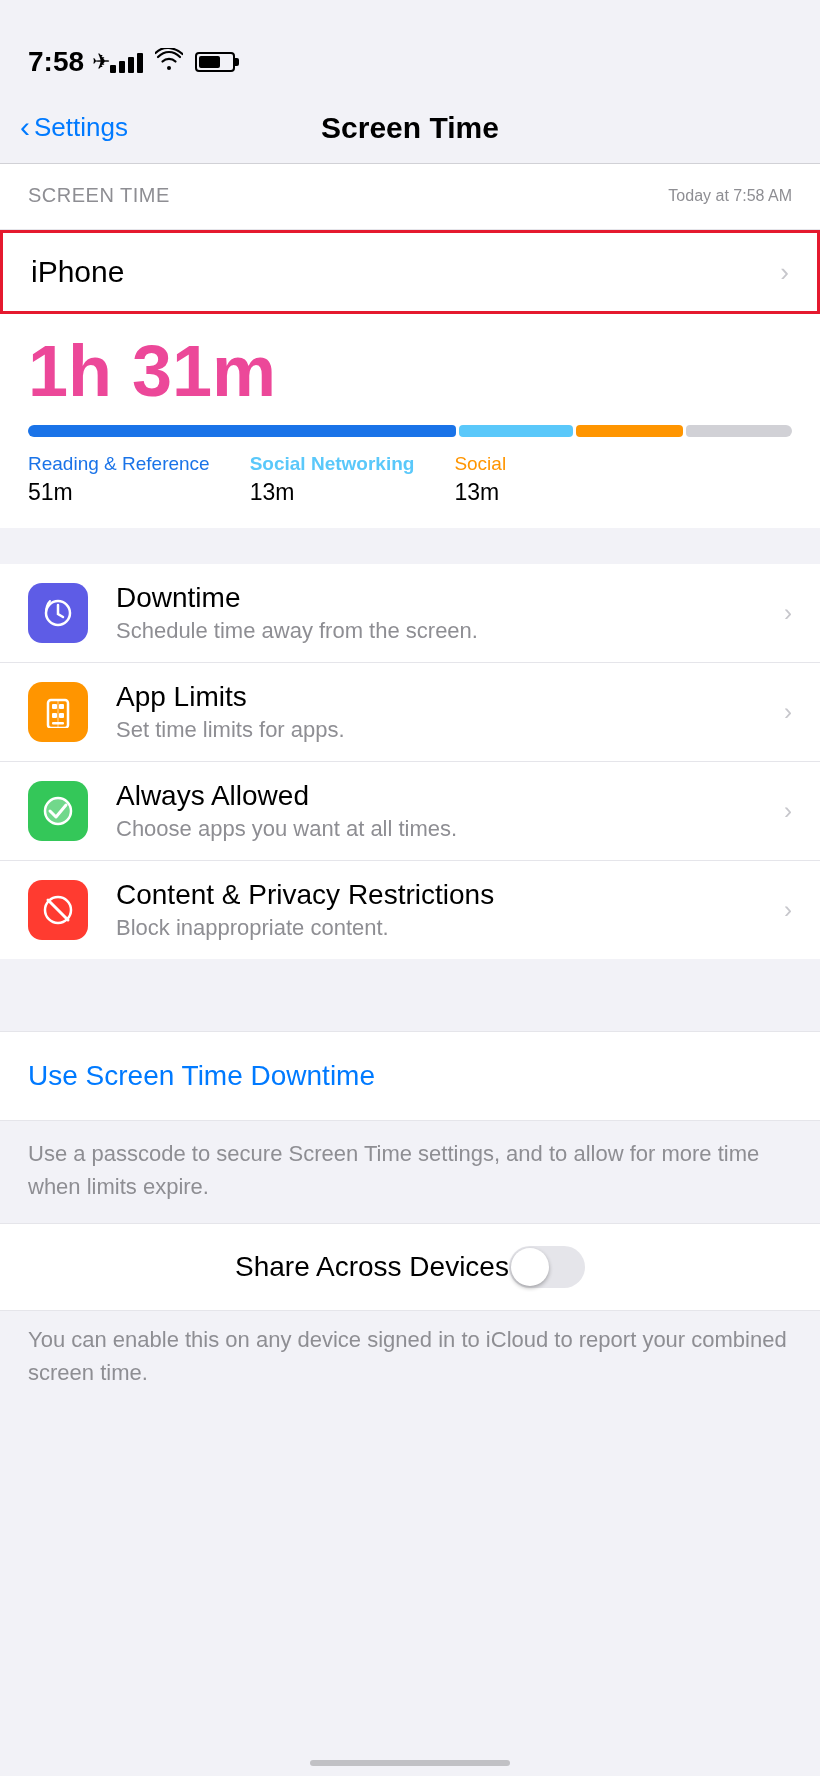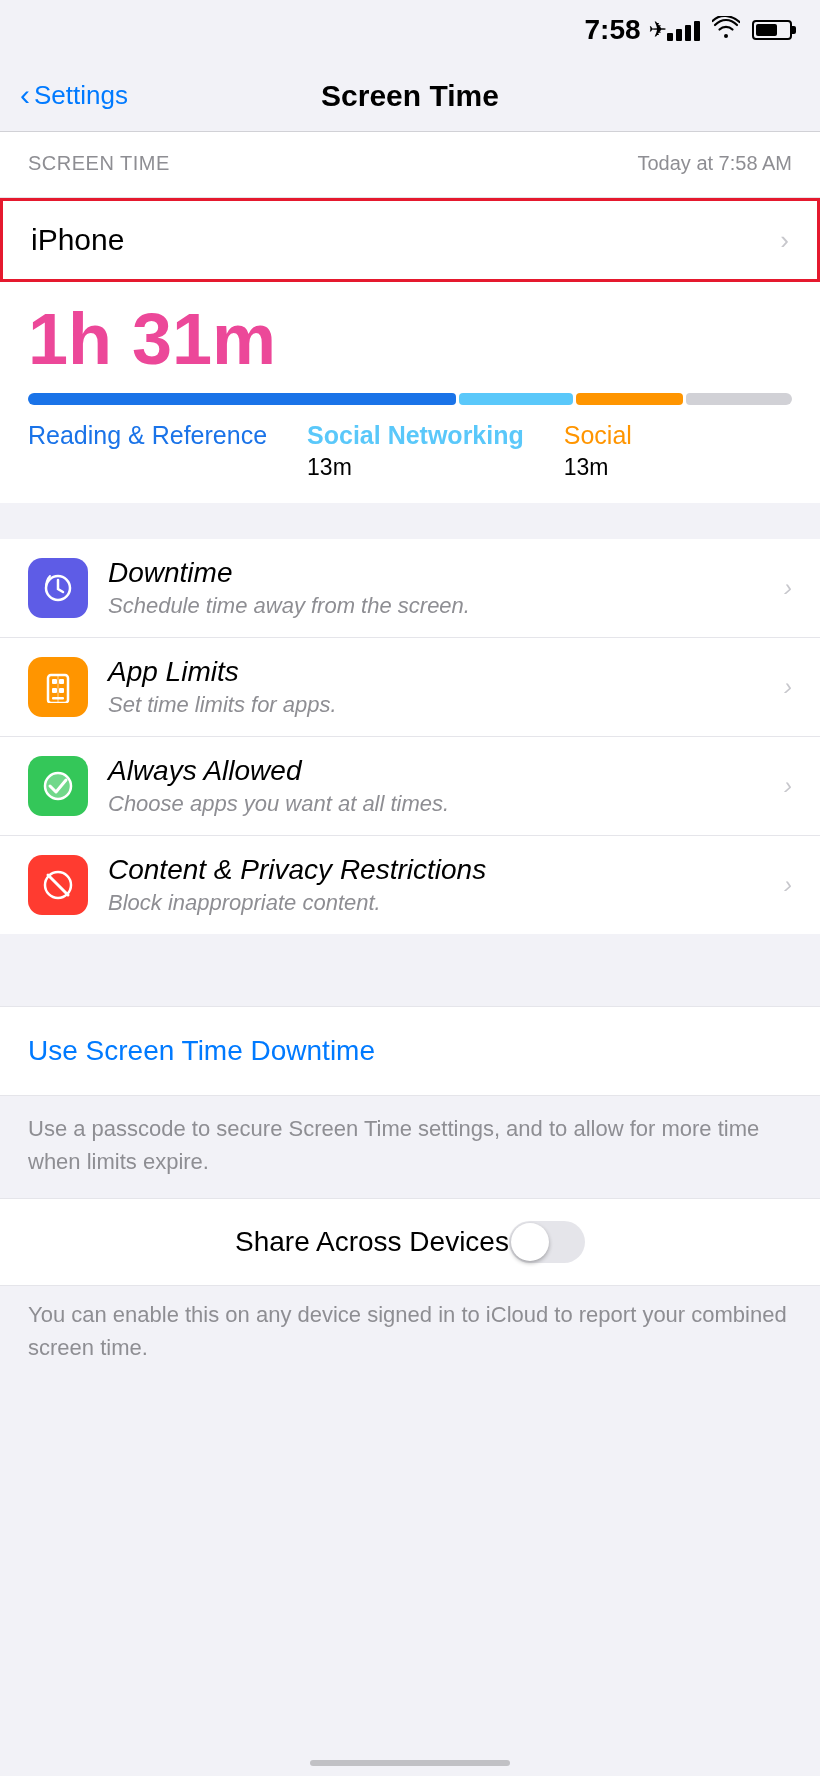--- a/index.html
+++ b/index.html
@@ -12,22 +12,23 @@
       font-family: -apple-system, 'SF Pro Text', 'Helvetica Neue', Arial, sans-serif;
       color: #000;
     }
 
     
     .status-bar {
       background: #f2f2f7;
       height: 60px;
       display: flex;
       align-items: center;
-      justify-content: flex-end;
+      justify-content: flex-start;
       padding: 0 28px;
+      margin-top: 32px;
     }
     .status-time {
       font-size: 28px;
       font-weight: 600;
       display: flex;
       align-items: center;
       gap: 8px;
     }
     .status-icons {
       display: flex;
@@ -120,21 +121,21 @@
       margin-bottom: 6px;
     }
     .screen-time-label {
       font-size: 20px;
       color: #8e8e93;
       font-weight: 400;
       letter-spacing: 0.5px;
       text-transform: uppercase;
     }
     .screen-time-date {
-      font-size: 20px;
+      font-size: 16px;
       color: #8e8e93;
     }
 
     
     .iphone-row {
       background: #fff;
       border: 3px solid #e5192e;
       padding: 22px 28px;
       display: flex;
       align-items: center;
@@ -195,21 +196,21 @@
     .categories-row {
       display: flex;
       gap: 40px;
       align-items: flex-start;
     }
     .category-item {
       display: flex;
       flex-direction: column;
     }
     .category-name {
-      font-size: 25px;
+      font-size: 19px;
       font-weight: 500;
       margin-bottom: 4px;
     }
     .category-name.blue { color: #1a73e8; }
     .category-name.lightblue { color: #5ac8fa; font-weight: bold; }
     .category-name.orange { color: #ff9500; }
     .category-time {
       font-size: 23px;
       color: #000;
     }
@@ -222,23 +223,22 @@
 
     
     .menu-section {
       background: #fff;
     }
     .menu-item {
       display: flex;
       align-items: center;
       padding: 18px 28px;
       border-bottom: 1px solid #e5e5ea;
-      gap: 20px;
+      gap: 28px;
       position: relative;
-      font-style: italic;
     }
     .menu-item:last-child {
       border-bottom: none;
     }
     .menu-icon {
       width: 60px;
       height: 60px;
       border-radius: 14px;
       display: flex;
       align-items: center;
@@ -411,20 +411,21 @@
   <div class="progress-bar">
     <div class="progress-segment-blue" style="width: 56%;"></div>
     <div class="progress-segment-lightblue" style="width: 15%;"></div>
     <div class="progress-segment-orange" style="width: 14%;"></div>
     <div class="progress-segment-gray"></div>
   </div>
 
   <div class="categories-row">
     <div class="category-item">
       <span class="category-name blue">Reading &amp; Reference</span>
+      <span class="category-time">51m</span>
     </div>
     <div class="category-item">
       <span class="category-name lightblue">Social Networking</span>
       <span class="category-time">13m</span>
     </div>
     <div class="category-item">
       <span class="category-name orange">Social</span>
       <span class="category-time">13m</span>
     </div>
   </div>

